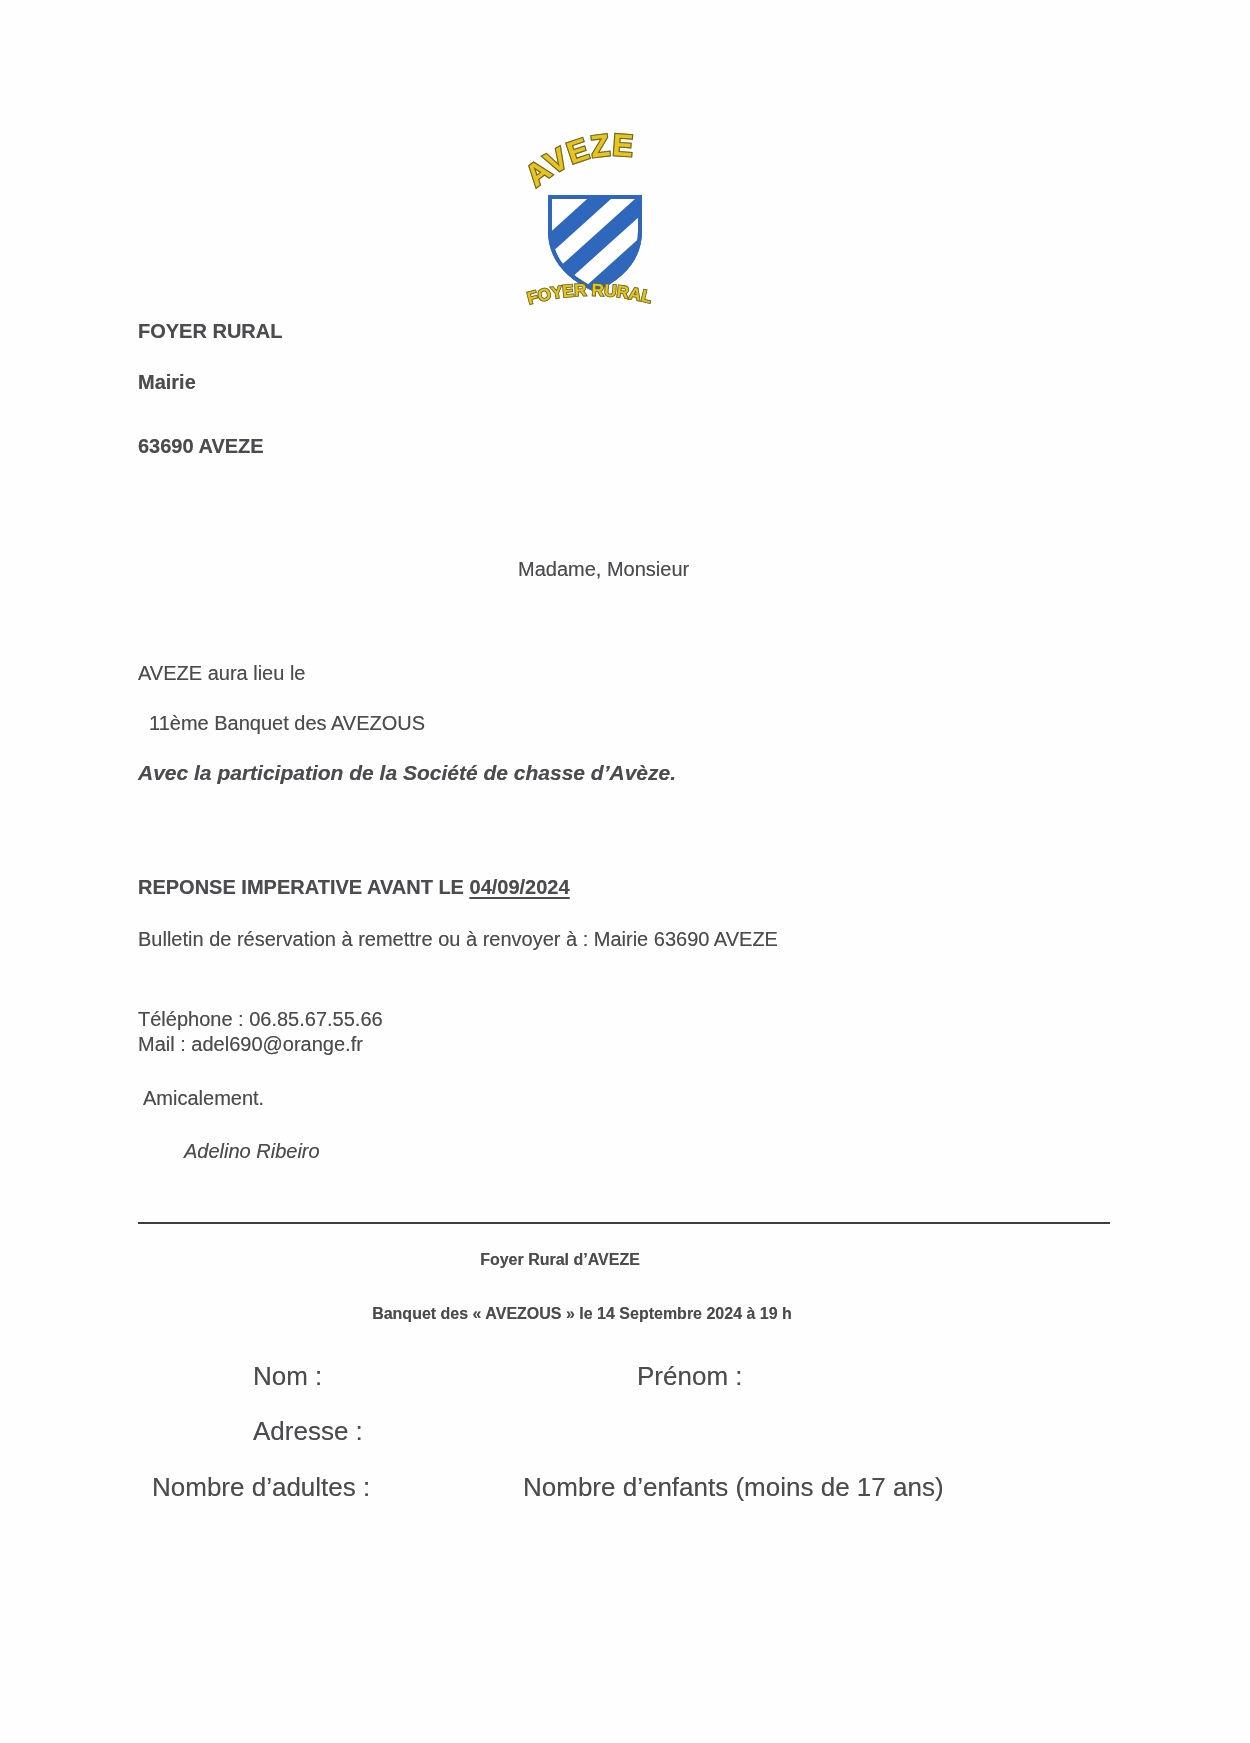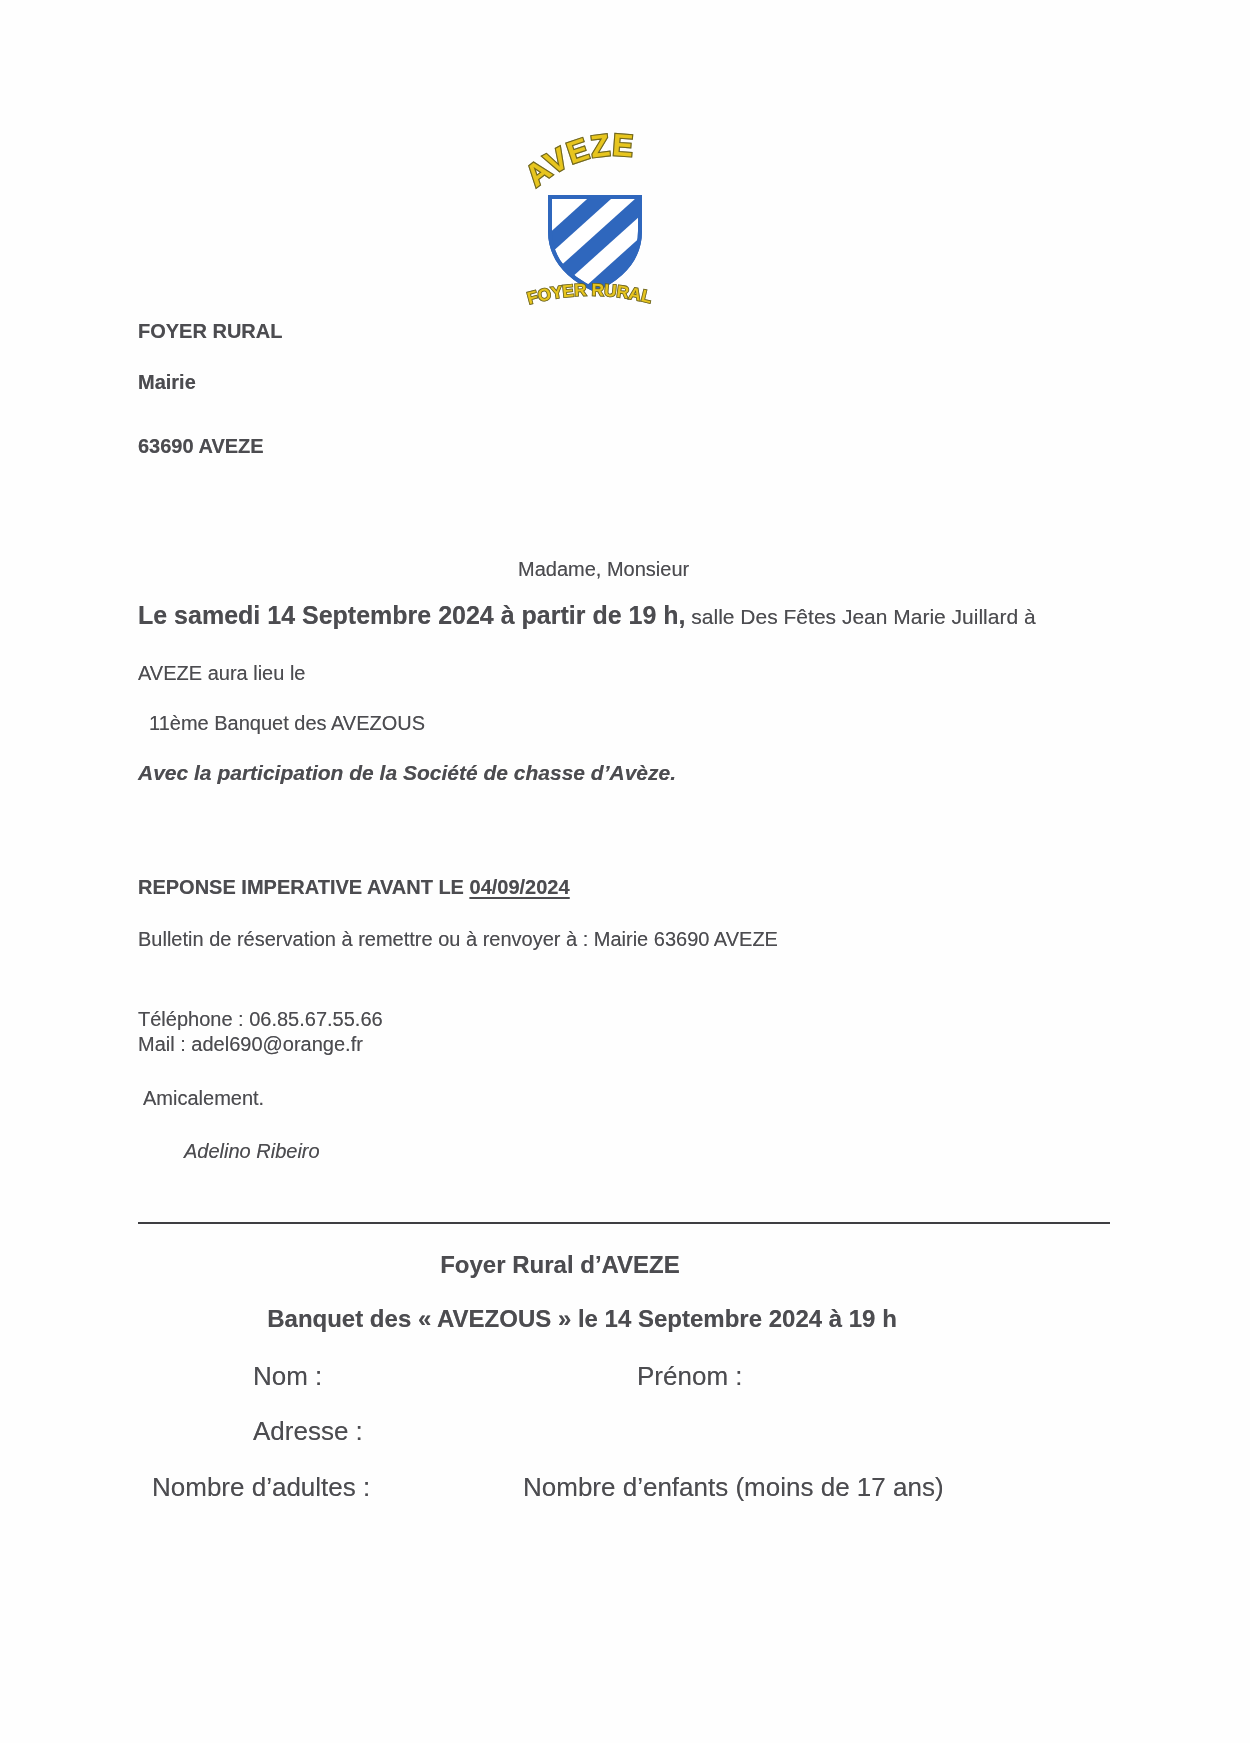--- a/index.html
+++ b/index.html
@@ -36,21 +36,21 @@
     position: absolute;
     height: 2px;
     background: #3e3e42;
   }
 
   .form-heading {
     position: absolute;
     width: 1120px;
     left: 0;
     text-align: center;
-    font-size: 24px;
+    font-size: 16px;
     font-weight: bold;
   }
 
   .form-label { font-size: 26px; font-weight: normal; }
 
   .logo-box { position: absolute; }
   .logo-arc-text {
     font-family: "Liberation Sans", sans-serif;
     font-weight: bold;
     paint-order: stroke fill;
@@ -91,23 +91,20 @@
       </text>
     </svg>
   </div>
 
   <div class="abs sender-line" style="left:138px; top:320px;">FOYER RURAL</div>
   <div class="abs sender-line" style="left:138px; top:371px;">Mairie</div>
   <div class="abs sender-line" style="left:138px; top:435px;">63690 AVEZE</div>
 
   <div class="abs salutation" style="left:518px; top:511px;margin-top:47px;">Madame, Monsieur</div>
 
-  <div class="abs" style="left:138px; top:601px;">
-    <span class="intro-bold">Le samedi 14 Septembre 2024 à partir de 19 h,</span><span class="intro-rest"> salle Des Fêtes Jean Marie Juillard à</span>
-  </div>
   <div class="abs body-line" style="left:138px; top:662px;">AVEZE aura lieu le</div>
 
   <div class="abs body-line" style="left:149px; top:712px;">11ème Banquet des AVEZOUS</div>
 
   <div class="abs participation" style="left:138px; top:761px;">Avec la participation de la Société de chasse d’Avèze.</div>
 
 
   <div class="abs deadline" style="left:138px; top:876px;">
     <span>REPONSE IMPERATIVE AVANT LE </span><span class="deadline-date">04/09/2024</span>
   </div>

